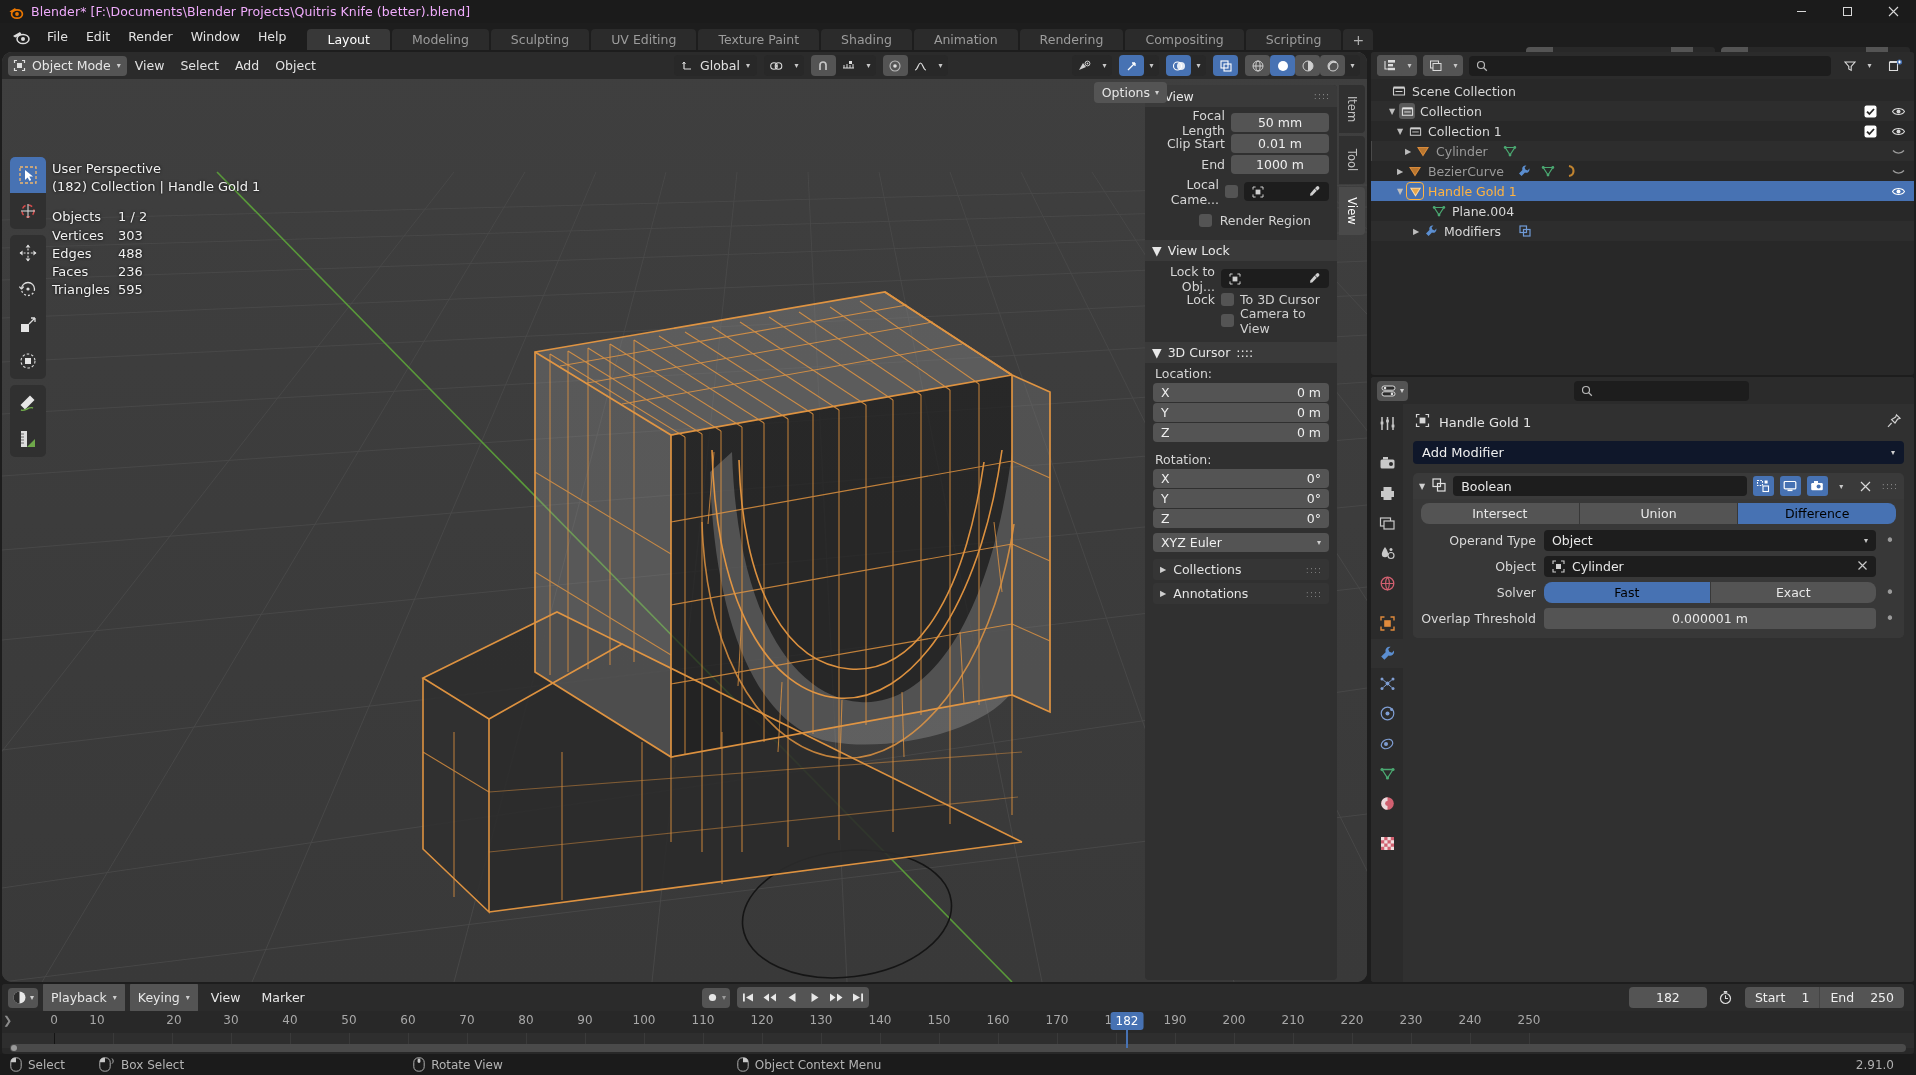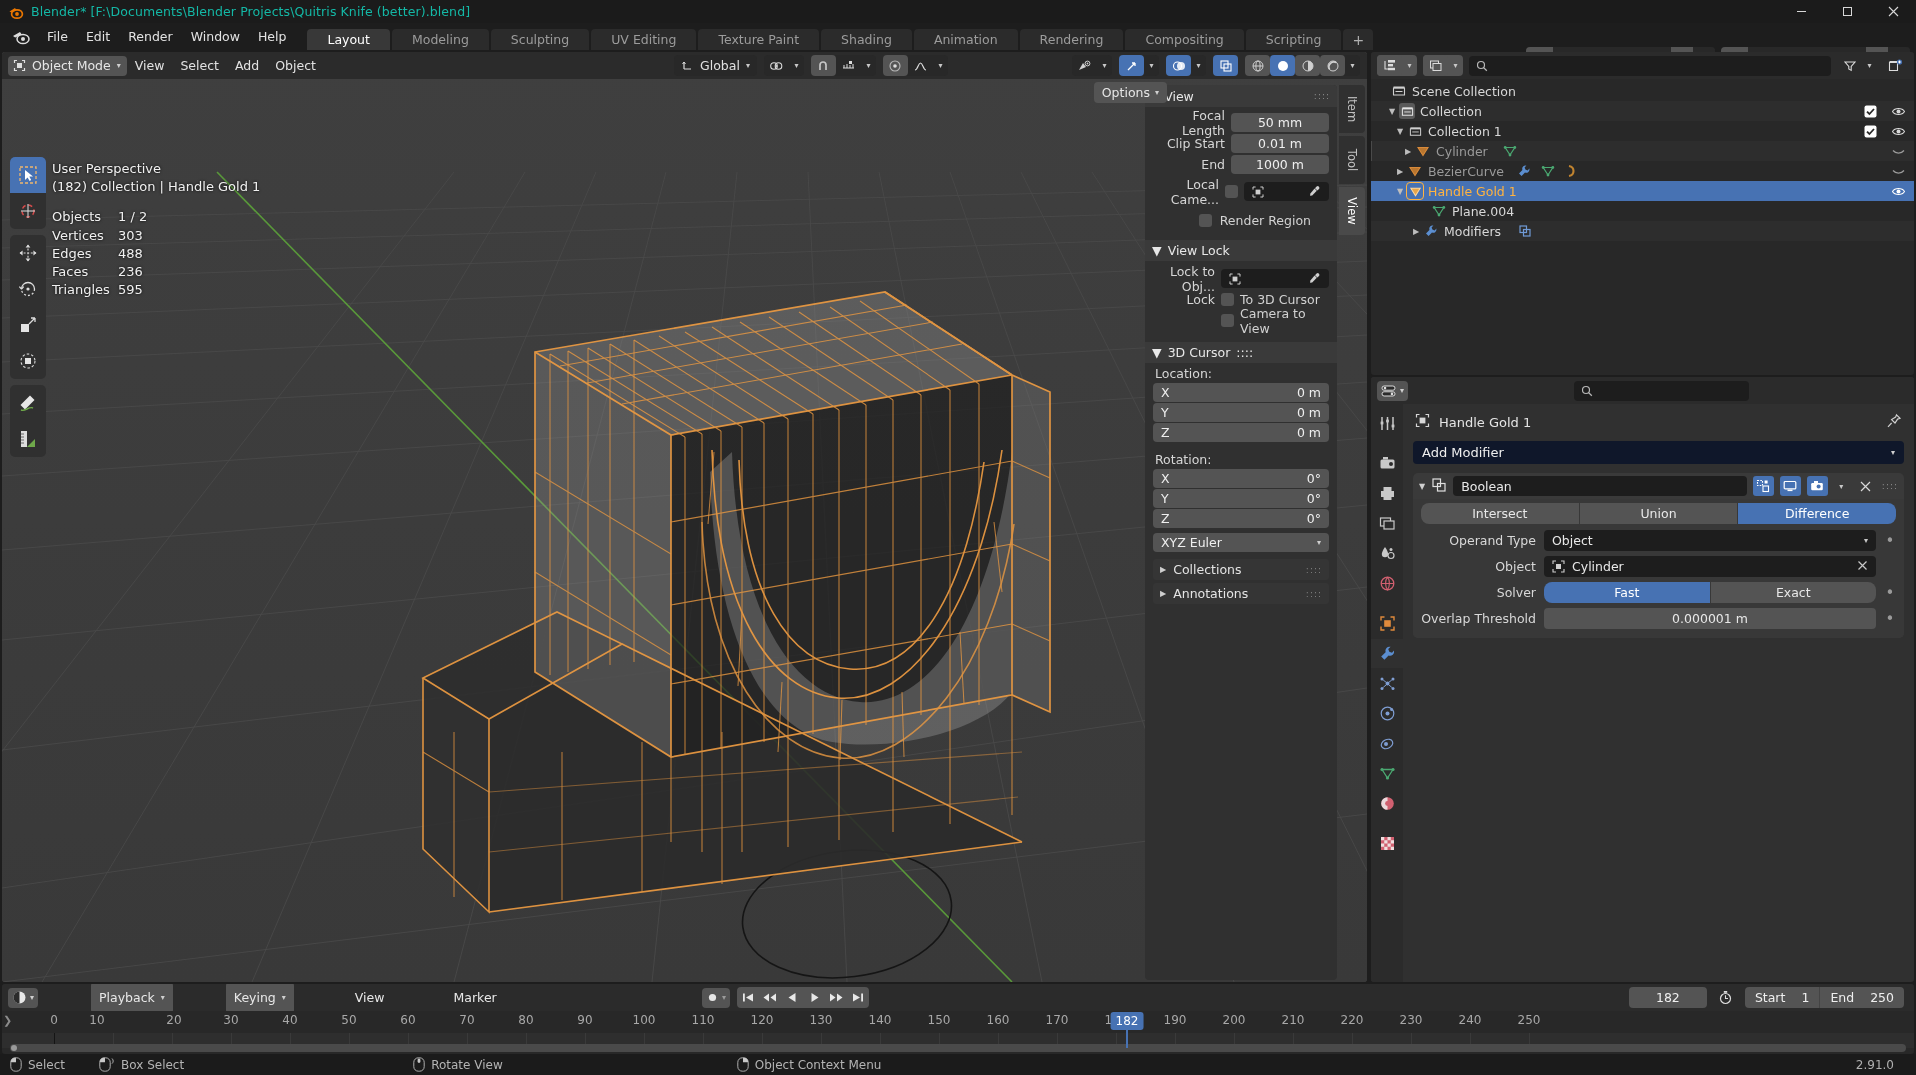--- a/index.html
+++ b/index.html
@@ -11,21 +11,21 @@
     -webkit-font-smoothing:antialiased;
   }
   #app{ position:relative; width:1916px; height:1075px; }
 
   
   .titlebar{
     position:absolute; left:0; top:0; width:1916px; height:23px;
     background:#1b1b1b; display:flex; align-items:center;
   }
   .titlebar .tb-icon{ width:20px;height:20px;margin:0 5px 0 6px; display:flex;align-items:center;justify-content:center;}
-  .titlebar .tb-title{ font-size:12.5px; color:#14b8a6; letter-spacing:.1px; white-space:nowrap;}
+  .titlebar .tb-title{ font-size:12.5px; color:#f0abfc; letter-spacing:.1px; white-space:nowrap;}
   .win-btns{ position:absolute; right:0; top:0; height:23px; display:flex; }
   .win-btn{ width:46px;height:23px; display:flex;align-items:center;justify-content:center; color:#d8d8d8;}
   .win-btn svg{ display:block; }
 
   
   .topbar{
     position:absolute; left:0; top:23px; width:1916px; height:27px;
     background:#1d1d1d; display:flex; align-items:center;
   }
   .blender-logo{ width:26px;height:22px;margin:0 4px 0 8px; display:flex;align-items:center;justify-content:center;}
@@ -46,21 +46,21 @@
   .scene-block{ position:absolute; right:6px; top:24px; display:flex; align-items:center; gap:6px; }
   .idblock{ display:flex; align-items:center; height:21px; background:#282828; border-radius:4px; overflow:hidden;}
   .idblock .id-icon{ width:27px;height:21px;background:#545454;display:flex;align-items:center;justify-content:center;gap:2px;}
   .idblock .id-name{ min-width:118px; padding:0 8px; font-size:12.5px; color:#e6e6e6; height:21px; display:flex;align-items:center;}
   .idblock .id-btn{ width:22px;height:21px;display:flex;align-items:center;justify-content:center;background:#545454;}
   .idblock .id-btn.dim{ background:#282828; color:#6e6e6e; }
 
   
   .viewport{
     position:absolute; left:2px; top:52px; width:1365px; height:930px;
-    background:#3d3d3d; overflow:hidden; border-radius:3px;
+    background:#3d3d3d; overflow:hidden; border-radius:10px;
   }
   .vp-header{
     position:absolute; left:0; top:0; width:100%; height:27px;
     background:#2b2b2b; display:flex; align-items:center; padding:0 6px; z-index:6;
   }
   .mode-sel{
     display:flex;align-items:center; height:20px; background:#545454; border-radius:4px;
     padding:0 6px 0 5px; gap:6px; font-size:12.5px; color:#e6e6e6;
   }
   .hdr-menu{ height:20px;padding:0 8px;display:flex;align-items:center;font-size:12.5px;color:#e2e2e2;border-radius:3px;}
@@ -167,39 +167,39 @@
   .mod-head{ height:26px; display:flex;align-items:center;gap:6px;padding:0 6px;}
   .mod-name{ flex:1; height:20px;background:#1d1d1d;border-radius:4px;display:flex;align-items:center;padding:0 8px;
              color:#e8e8e8;font-size:12.5px;}
   .mini-btn{ width:21px;height:20px;display:flex;align-items:center;justify-content:center;border-radius:3px;background:#4a4a4a;}
   .mini-btn.on{ background:#4772b3; }
   .mod-body{ padding:4px 8px 9px 8px; background:#383838; border-bottom-left-radius:5px;border-bottom-right-radius:5px;}
   .seg{ display:flex; height:21px; border-radius:8px; overflow:hidden; margin-bottom:6px;}
   .seg > div{ flex:1; display:flex;align-items:center;justify-content:center; background:#545454;color:#e8e8e8;font-size:12.5px;
               border-right:1px solid #383838;}
   .seg > div:last-child{ border-right:none; }
-  .seg > div.on{ background:#4772b3; color:#ffffff; }
+  .seg > div.on{ background:#4772b3; color:#000000; }
   .prow{ display:flex;align-items:center;height:21px;margin-bottom:5px;gap:8px;}
   .prow .pl{ width:115px;text-align:right;color:#d8d8d8;font-size:12.5px;}
   .pfield{ flex:1;height:21px;background:#1d1d1d;border-radius:4px;display:flex;align-items:center;padding:0 8px;
            color:#e8e8e8;font-size:12.5px;}
   .pfield.gray{ background:#545454; justify-content:center; }
   .pfield .chev{ margin-left:auto;font-size:8px;color:#c8c8c8;}
   .anim-dot{ width:12px;height:12px;display:flex;align-items:center;justify-content:center;color:#9a9a9a;font-size:15px;line-height:0;}
   .seg.sm{ flex:1; margin-bottom:0; }
 
   
   .timeline{
     position:absolute; left:2px; top:984px; width:1912px; height:70px;
     background:#282828; border-radius:3px; overflow:hidden;
   }
   .tl-header{ height:27px; background:#2b2b2b; display:flex;align-items:center;padding:0 6px;gap:5px;}
   .tl-sel{ display:flex;align-items:center;height:20px;background:#545454;border-radius:4px;padding:0 4px;gap:3px;}
   .tl-menu{ height:32px;background:#545454;border-radius:4px;display:flex;align-items:center;padding:0 8px;gap:6px;
-            font-size:12.5px;color:#e8e8e8;margin-left:48px;}
+            font-size:12.5px;color:#e8e8e8;}
   .tl-menu.flat{ background:transparent; }
   .tl-playgrp{ display:flex;align-items:center;background:#545454;border-radius:4px;height:21px;}
   .tl-pbtn{ width:22px;height:21px;display:flex;align-items:center;justify-content:center;}
   .tl-frame{ width:78px;height:21px;background:#545454;border-radius:4px;display:flex;align-items:center;
              justify-content:center;font-size:12.5px;color:#efefef;}
   .tl-se{ display:flex;align-items:center;height:21px;background:#545454;border-radius:4px;overflow:hidden;}
   .tl-se > div{ display:flex;align-items:center;gap:16px;padding:0 10px;height:36px;font-size:12.5px;color:#efefef;
                 border-right:1px solid #444;}
   .tl-se > div:last-child{ border-right:none; }
   .tl-ruler{ position:relative; height:22px; background:#282828; }

